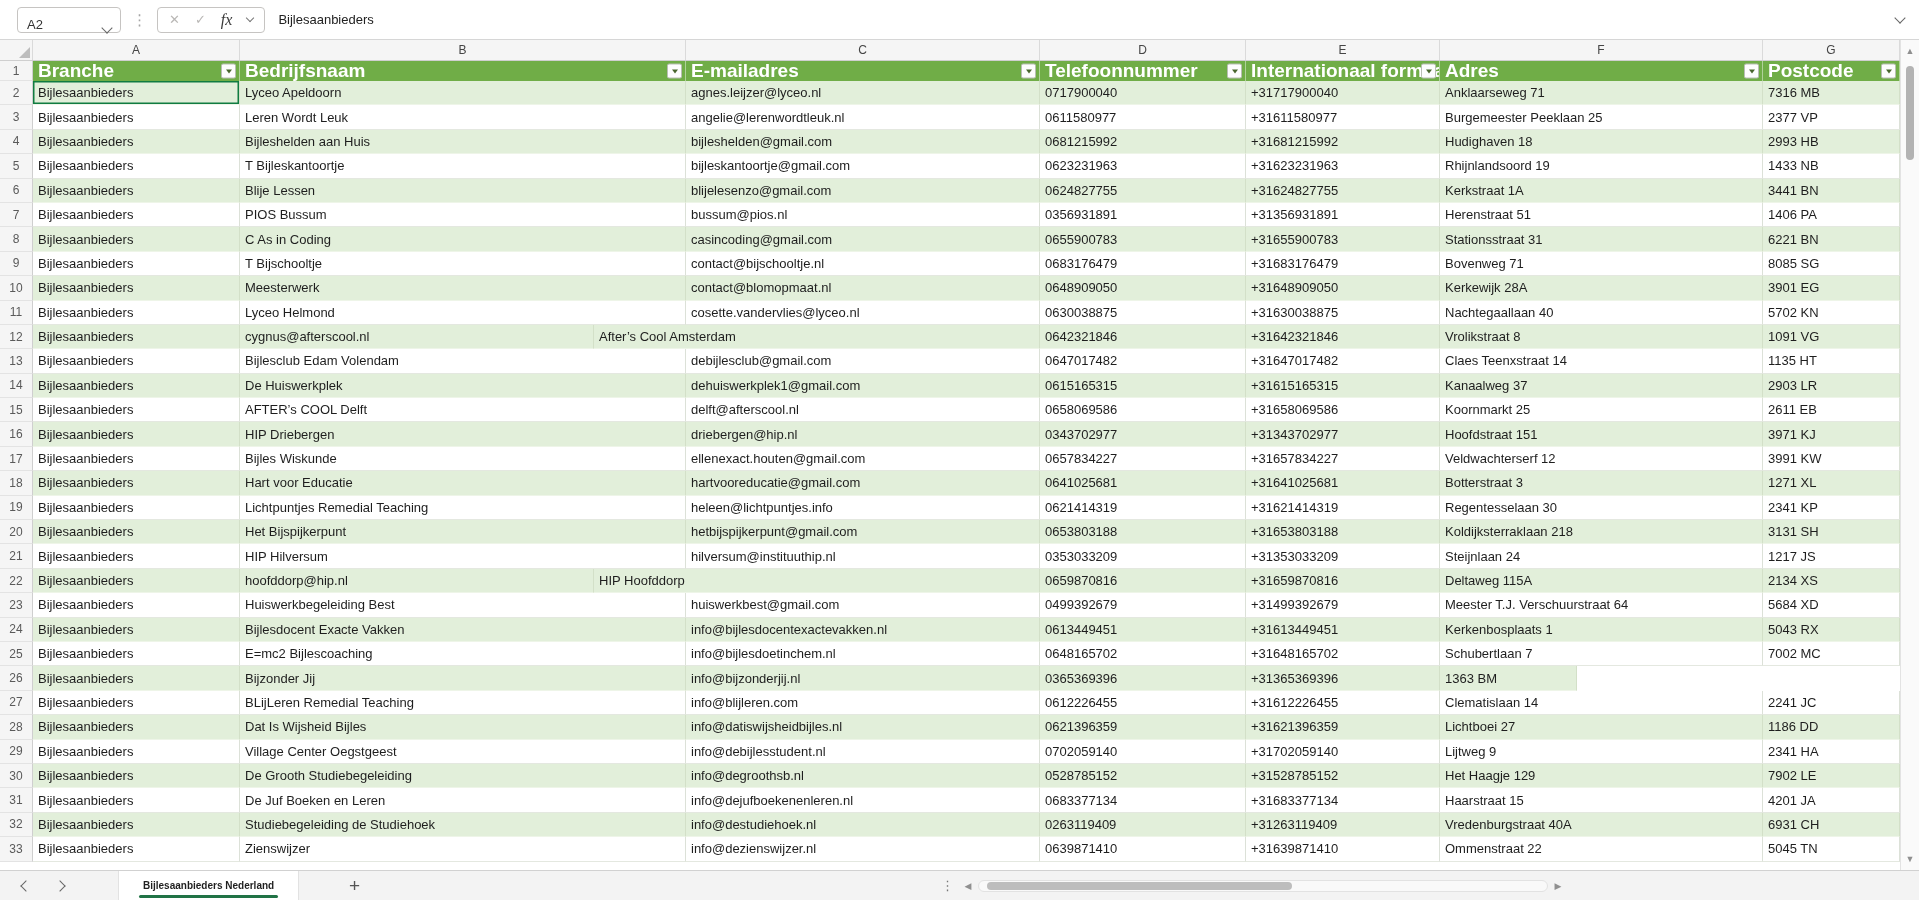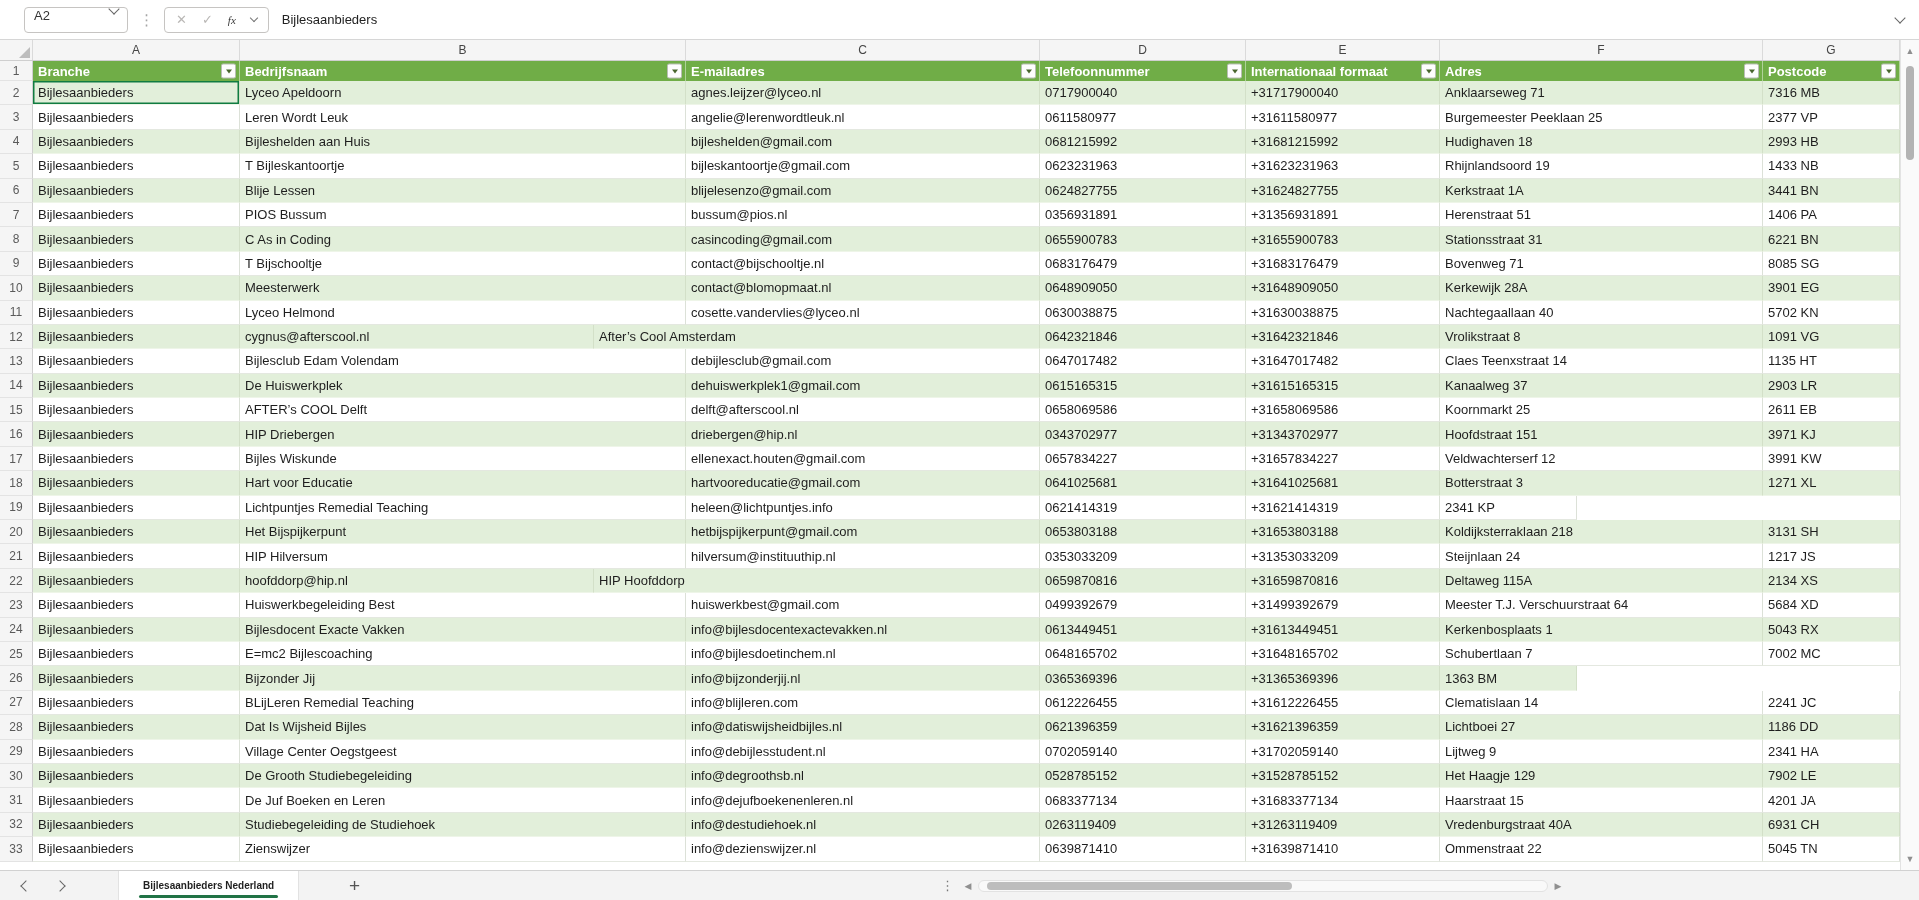--- a/index.html
+++ b/index.html
@@ -2,54 +2,54 @@
 <html><head>
 <meta charset="utf-8">
 <style>
   html,body{margin:0;padding:0;background:#e8e8e8;}
   .app{position:relative;width:1919px;height:900px;background:#fff;overflow:hidden;
        font-family:"Liberation Sans",sans-serif;-webkit-font-smoothing:antialiased;}
 
   
   .fbar{position:absolute;top:0;left:0;right:0;height:40px;background:#fff;
         border-bottom:1px solid #d6d6d6;display:flex;align-items:center;box-sizing:border-box;}
-  .namebox{margin-left:24px;width:104px;height:26px;border:1px solid #c6c4c2;border-radius:4px;
-           display:flex;align-items:flex-start;padding:0 9px;box-sizing:border-box;background:#fff;}
+  .namebox{margin-left:17px;width:104px;height:26px;border:1px solid #c6c4c2;border-radius:4px;
+           display:flex;align-items:flex-end;padding:0 9px;box-sizing:border-box;background:#fff;}
   .nb-text{flex:1;font-size:13px;color:#333;}
   .chev{display:inline-block;width:7px;height:7px;border-right:1.5px solid #666;
         border-bottom:1.5px solid #666;transform:rotate(45deg);margin-top:-3px;}
   .chev.small{width:5px;height:5px;border-color:#777;}
   .chev.l{transform:rotate(135deg);margin:0;}
   .chev.r{transform:rotate(-45deg);margin:0;}
   .grip{color:#a5a5a5;font-size:15px;margin:0 10px 0 11px;}
   .fx-group{height:26px;border:1px solid #c6c4c2;border-radius:4px;display:flex;
             align-items:center;gap:15px;padding:0 11px;box-sizing:border-box;}
   .icon-x,.icon-check{color:#b9b7b5;font-size:13px;}
-  .icon-fx{font-family:"Liberation Serif",serif;font-style:italic;font-size:11px;color:#3a3a3a;}
+  .icon-fx{font-family:"Liberation Serif",serif;font-style:italic;font-size:16px;color:#3a3a3a;}
   .formula-text{margin-left:13px;font-size:13px;color:#222;flex:1;white-space:nowrap;overflow:hidden;}
   .fbar-expand{margin-right:15px;}
 
   
   .gridwrap{position:absolute;top:40px;left:0;width:1900px;bottom:30px;overflow:hidden;background:#fff;}
   .colheads{display:flex;height:21px;background:#f5f5f5;border-bottom:1px solid #cfcfcf;box-sizing:border-box;}
   .corner{width:33px;position:relative;background:#f5f5f5;border-right:1px solid #dadada;box-sizing:border-box;flex:none;}
   .corner .tri{position:absolute;right:2px;bottom:2px;width:0;height:0;
                border-left:11px solid transparent;border-bottom:11px solid #bdbdbd;}
   .colh{display:flex;align-items:center;justify-content:center;font-size:12px;color:#454545;
         border-right:1px solid #dadada;box-sizing:border-box;flex:none;}
   .col-0{width:207px}.col-1{width:446px}.col-2{width:354px}.col-3{width:206px}
   .col-4{width:194px}.col-5{width:323px}.col-6{width:137px}
 
   .rowsarea{height:calc(100% - 21px);overflow:hidden;background:#fff;}
   .rn{width:33px;flex:none;background:#f5f5f5;border-right:1px solid #cfcfcf;border-bottom:1px solid #e3e3e3;
       box-sizing:border-box;display:flex;align-items:center;justify-content:center;
       font-size:12px;color:#5a5a5a;}
   .hrow{display:flex;height:20px;}
   .hcell{position:relative;display:flex;align-items:center;padding:0 4px 0 5px;box-sizing:border-box;
-         background:#70AD47;color:#fff;font-weight:bold;font-size:13px;flex:none;
+         background:#70AD47;color:#fff;font-weight:bold;font-size:19px;flex:none;
          border-right:1px solid rgba(255,255,255,.45);white-space:nowrap;overflow:hidden;}
   .filterbtn{position:absolute;right:3px;top:50%;transform:translateY(-50%);width:15px;height:15px;
              background:#fdfdfd;border:1px solid #b9bdb5;border-radius:2px;box-sizing:border-box;
              display:flex;align-items:center;justify-content:center;}
   .farrow{width:0;height:0;border-left:3.5px solid transparent;border-right:3.5px solid transparent;
           border-top:4.5px solid #49662e;margin-top:1px;}
   .row{display:flex;height:24.4px;}
   .cell{display:flex;align-items:center;padding:0 4px 0 5px;box-sizing:border-box;flex:none;
         font-size:13px;color:#1e1e1e;background:#fff;white-space:nowrap;overflow:hidden;
         border-right:1px solid #dce1d8;border-bottom:1px solid #e4e8e0;}
@@ -332,20 +332,21 @@
             <div class="cell col-5">Botterstraat 3</div>
             <div class="cell col-6">1271 XL</div>
           </div>
           <div class="row">
             <div class="rn">19</div>
             <div class="cell col-0">Bijlesaanbieders</div>
             <div class="cell col-1">Lichtpuntjes Remedial Teaching</div>
             <div class="cell col-2">heleen@lichtpuntjes.info</div>
             <div class="cell col-3">0621414319</div>
             <div class="cell col-4">+31621414319</div>
+            <div class="cell col-5">Regentesselaan 30</div>
             <div class="cell col-6">2341 KP</div>
           </div>
           <div class="row band">
             <div class="rn">20</div>
             <div class="cell col-0">Bijlesaanbieders</div>
             <div class="cell col-1">Het Bijspijkerpunt</div>
             <div class="cell col-2">hetbijspijkerpunt@gmail.com</div>
             <div class="cell col-3">0653803188</div>
             <div class="cell col-4">+31653803188</div>
             <div class="cell col-5">Koldijksterraklaan 218</div>

